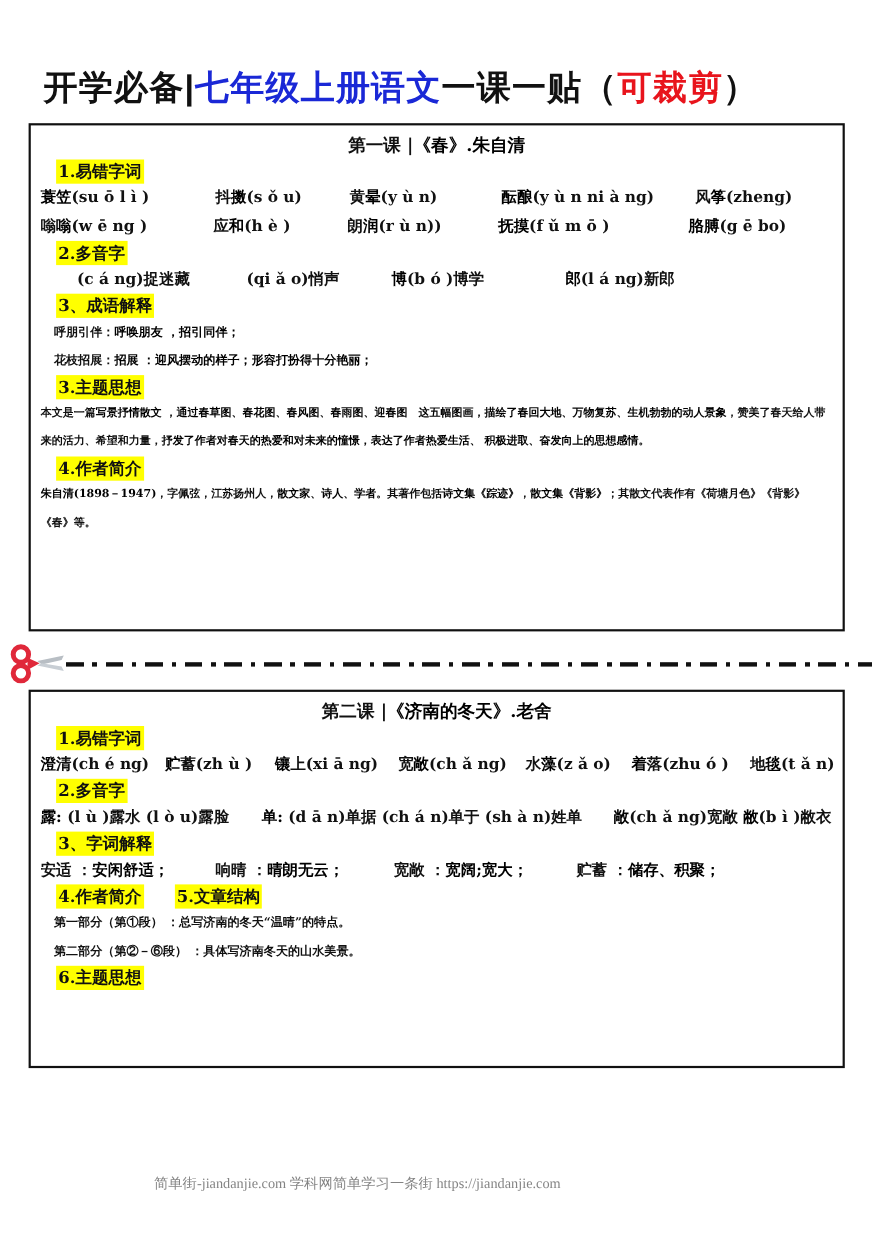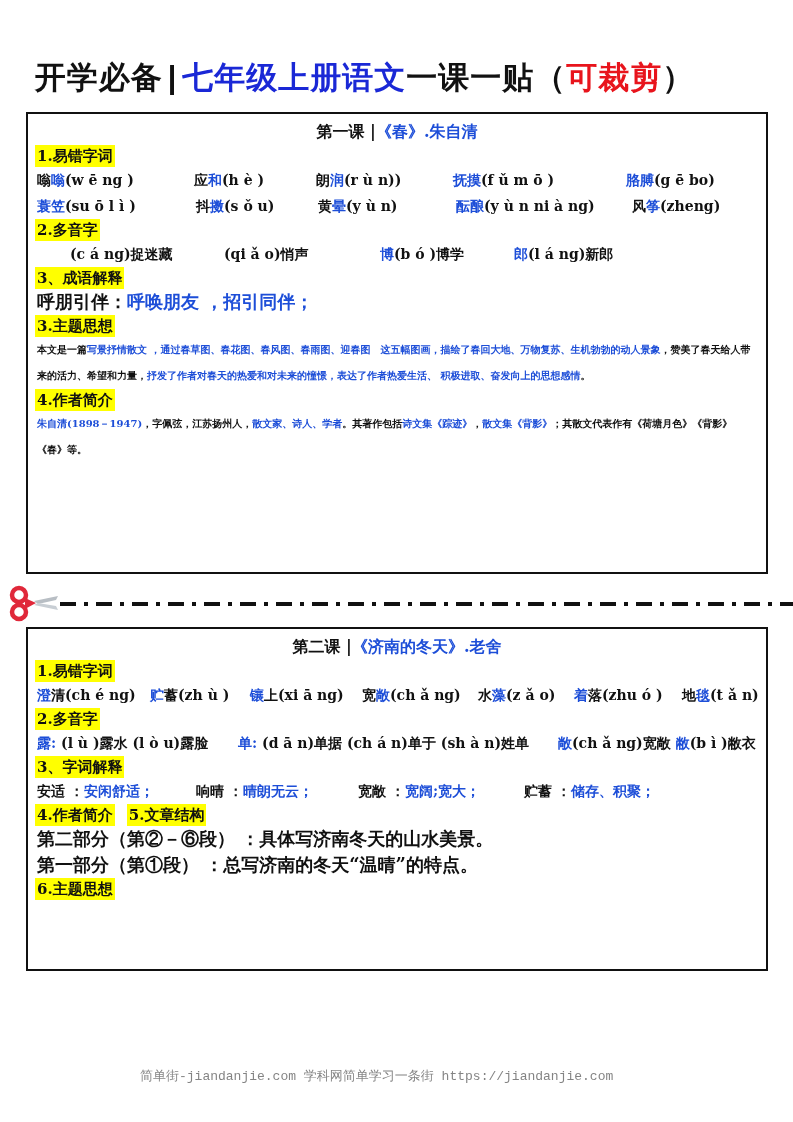--- a/index.html
+++ b/index.html
@@ -1,73 +1,74 @@
 <!DOCTYPE html>
 <html><head>
 <meta charset="utf-8">
 <style>
   html, body { margin:0; padding:0; background:#ffffff; }
   body { width:793px; height:1122px; position:relative; overflow:hidden;
          font-family: "DejaVu Serif", "Liberation Serif", serif; color:#111; }
   .title { position:absolute; left:0; top:58px; width:729px; text-align:center;
-           font-family:Liberation Mono, monospace; font-weight:bold; font-size:31px; letter-spacing:1px; line-height:44px; }
+           font-family:Liberation Sans, sans-serif; font-weight:bold; font-size:31px; letter-spacing:1px; line-height:44px; }
   .blk { color:#111; } .blue { color:#1a28d6; } .red { color:#e8141c; }
   .card { position:absolute; left:26px; width:742px; border:2px solid #111; box-sizing:border-box; background:#fff; }
   .card1 { top:112px; height:462px; }
   .card2 { top:627px; height:344px; }
   .lesson { text-align:center; font-weight:bold; font-size:16px; margin-top:5px; height:26px; line-height:26px; }
-  .sec { display:inline-block; background:#ffff00; font-weight:bold; font-size:15px; padding:0 2px; line-height:22px; height:22px; margin-left:7px; }
+  .sec { display:inline-block; background:#ffff00; font-weight:bold; font-size:15px; padding:0 2px; line-height:22px; height:22px; margin-left:23px; }
   .row { position:relative; height:26px; font-size:14px; line-height:26px; white-space:nowrap; font-weight:bold; }
   .row span.it { position:absolute; top:0; }
-  .r { color:#1d4ed8; }
+  .r { color:#000000; }
   .para { margin:0 8px 0 9px; font-size:10px; font-weight:bold; line-height:26px; }
-  .line { padding-left:9px; font-size:18px; font-weight:bold; line-height:26px; height:26px; white-space:nowrap; }
+  .line { padding-left:21px; font-size:11px; font-weight:bold; line-height:26px; height:26px; white-space:nowrap; }
   .cut { position:absolute; left:0; top:583px; width:793px; height:40px; }
   .dash { position:absolute; left:60px; top:19px; width:733px; height:4px;
           background: repeating-linear-gradient(90deg,#111 0 16px,transparent 16px 24px,#111 24px 28px,transparent 28px 36px); }
-  .watermark { position:absolute; left:140px; top:1067px; font-family:Liberation Mono, monospace; font-size:13px; color:rgba(90,90,90,0.75); white-space:nowrap; }
+  .watermark { position:absolute; left:140px; top:1067px; font-family:Liberation Serif, serif; font-size:13px; color:rgba(90,90,90,0.75); white-space:nowrap; }
 </style>
 </head>
 <body>
 
 <div class="title">
   <span class="blk">开学必备|</span><span class="blue">七年级上册语文</span><span class="blk">一课一贴（</span><span class="red">可裁剪</span><span class="blk">）</span>
 </div>
 
 <div class="card card1">
   <div class="lesson">
     <span>第一课 |</span><span class="r">《春》.朱自清</span>
   </div>
 
   <div class="sec">1.易错字词</div>
   <div class="row">
+    <span class="it" style="left:9px"><span class="r">蓑笠</span><span>(su ō   l ì )</span></span>
+    <span class="it" style="left:168px"><span>抖</span><span class="r">擞</span><span>(s ǒ u)</span></span>
+    <span class="it" style="left:290px"><span>黄</span><span class="r">晕</span><span>(y ù n)</span></span>
+    <span class="it" style="left:428px"><span class="r">酝酿</span><span>(y ù n ni à ng)</span></span>
+    <span class="it" style="left:604px"><span>风</span><span class="r">筝</span><span>(zheng)</span></span>
+  </div>
+  <div class="row">
     <span class="it" style="left:9px"><span>嗡</span><span class="r">嗡</span><span>(w ē ng )</span></span>
     <span class="it" style="left:166px"><span>应</span><span class="r">和</span><span>(h è )</span></span>
     <span class="it" style="left:288px"><span>朗</span><span class="r">润</span><span>(r ù n))</span></span>
     <span class="it" style="left:425px"><span class="r">抚摸</span><span>(f ǔ m ō )</span></span>
     <span class="it" style="left:598px"><span class="r">胳膊</span><span>(g ē   bo)</span></span>
   </div>
-  <div class="row">
-    <span class="it" style="left:9px"><span class="r">蓑笠</span><span>(su ō   l ì )</span></span>
-    <span class="it" style="left:168px"><span>抖</span><span class="r">擞</span><span>(s ǒ u)</span></span>
-    <span class="it" style="left:290px"><span>黄</span><span class="r">晕</span><span>(y ù n)</span></span>
-    <span class="it" style="left:428px"><span class="r">酝酿</span><span>(y ù n ni à ng)</span></span>
-    <span class="it" style="left:604px"><span>风</span><span class="r">筝</span><span>(zheng)</span></span>
-  </div>
 
   <div class="sec">2.多音字</div>
   <div class="row">
     <span class="it" style="left:42px"><span>(c á ng)捉迷藏</span></span>
     <span class="it" style="left:196px"><span>(qi ǎ o)悄声</span></span>
-    <span class="it" style="left:352px"><span class="r">博</span><span>(b ó )博学</span></span>
+    <span class="it" style="left:328px"><span class="r">博</span><span>(b ó )博学</span></span>
     <span class="it" style="left:486px"><span class="r">郎</span><span>(l á ng)新郎</span></span>
   </div>
 
   <div class="sec">3、成语解释</div>
   <div class="line"><span>呼朋引伴：</span><span class="r">呼唤朋友 ，招引同伴；</span></div>
+  <div class="line"><span>花枝招展：</span><span class="r">招展 ：迎风摆动的样子；形容打扮得十分艳丽；</span></div>
 
   <div class="sec">3.主题思想</div>
   <div class="para"><span>本文是一篇</span><span class="r">写景抒情散文 ，通过春草图、春花图、春风图、春雨图、迎春图　这五幅图画，描绘了春回大地、万物复苏、生机勃勃的动人景象</span><span>，赞美了春天给人带来的活力、希望和力量，</span><span class="r">抒发了作者对春天的热爱和对未来的憧憬，表达了作者热爱生活、 积极进取、奋发向上的思想感情</span><span>。</span></div>
 
   <div class="sec">4.作者简介</div>
   <div class="para"><span class="r">朱自清(1898－1947)</span><span>，字佩弦，江苏扬州人，</span><span class="r">散文家、诗人、学者</span><span>。其著作包括</span><span class="r">诗文集《踪迹》</span><span>，</span><span class="r">散文集《背影》</span><span>；其散文代表作有《荷塘月色》《背影》《春》等。</span></div>
 </div>
 
 <div class="cut">
   <svg width="60" height="40" viewBox="0 0 60 40" style="position:absolute;left:6px;top:0">
@@ -107,19 +108,19 @@
   <div class="row">
     <span class="it" style="left:9px"><span>安适 ：</span><span class="r">安闲舒适；</span></span>
     <span class="it" style="left:168px"><span>响晴 ：</span><span class="r">晴朗无云；</span></span>
     <span class="it" style="left:330px"><span>宽敞 ：</span><span class="r">宽阔;宽大；</span></span>
     <span class="it" style="left:496px"><span>贮蓄 ：</span><span class="r">储存、积聚；</span></span>
   </div>
 
   <div class="sec">4.作者简介</div>
 
   <div class="sec">5.文章结构</div>
+  <div class="line">第一部分（第①段） ：总写济南的冬天“温晴”的特点。</div>
   <div class="line">第二部分（第②－⑥段） ：具体写济南冬天的山水美景。</div>
-  <div class="line">第一部分（第①段） ：总写济南的冬天“温晴”的特点。</div>
 
   <div class="sec">6.主题思想</div>
 </div>
 
 <div class="watermark">简单街-jiandanjie.com 学科网简单学习一条街 https://jiandanjie.com</div>
 
 </body></html>

